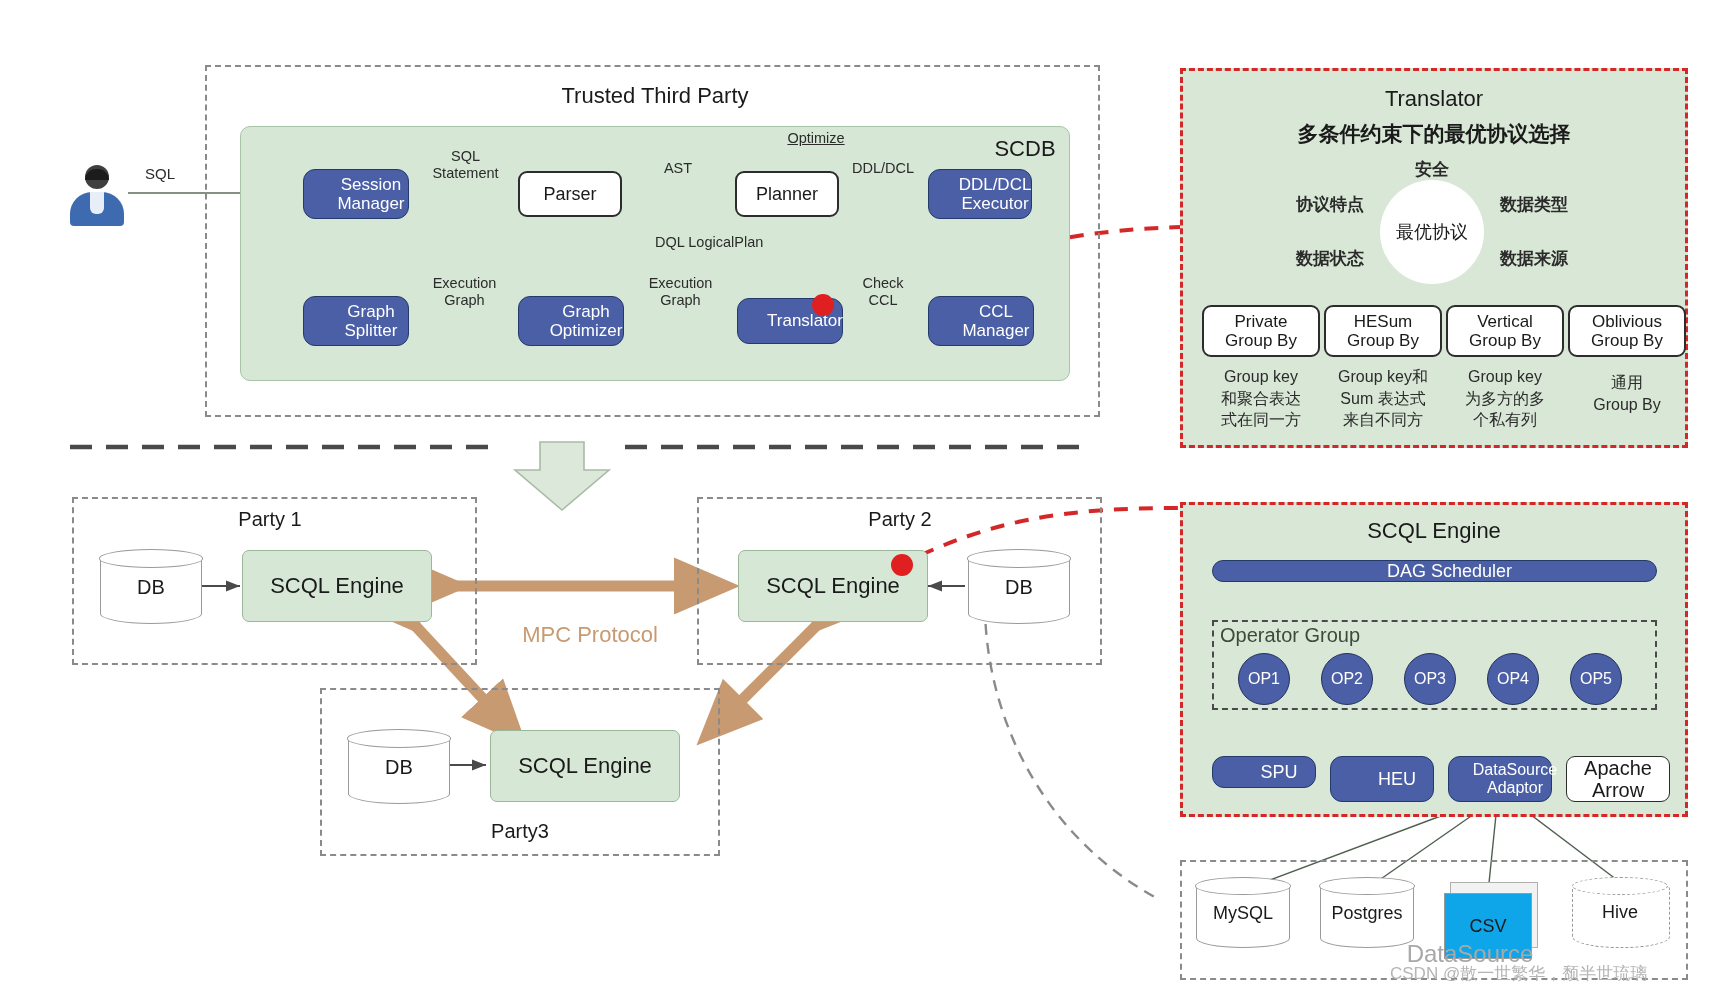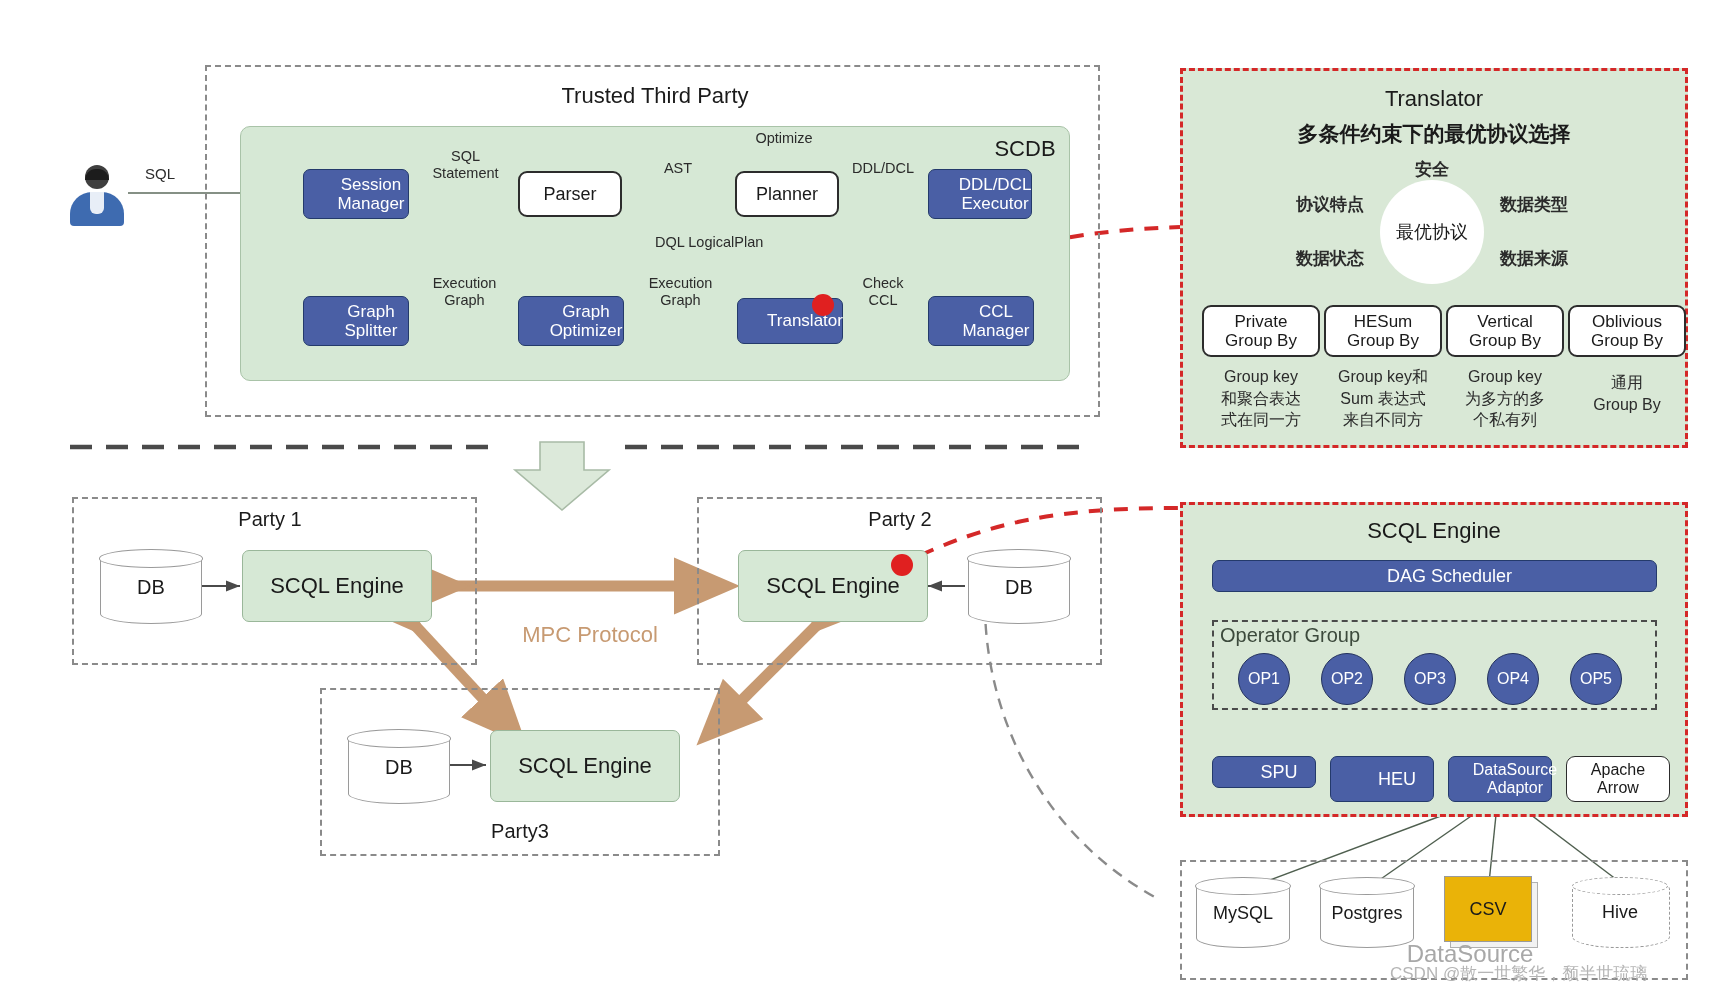--- a/index.html
+++ b/index.html
@@ -13,21 +13,21 @@
     height: 999px;
     background: #ffffff;
     overflow: hidden;
   }
   .abs { position: absolute; box-sizing: border-box; }
 
   
   .blue-box {
     background: #4a5fa5;
     border: 1.5px solid #243a6b;
-    border-radius: 7px;
+    border-radius: 12px;
     color: #ffffff;
     display: flex; align-items: center; justify-content: center;
     text-align: center;
     line-height: 1.12;
     font-size: 17px;
     padding-left: 30px;
   }
   .white-box {
     background: #ffffff;
     border: 2px solid #2c2c2c;
@@ -221,21 +221,21 @@
 
   <div class="abs label" style="left:413px; top:148px; width:105px;">SQL
 Statement</div>
 
   <div class="abs white-box" style="left:518px; top:171px; width:104px; height:46px;">Parser</div>
 
   <div class="abs label" style="left:628px; top:160px; width:100px;">AST</div>
 
   <div class="abs white-box" style="left:735px; top:171px; width:104px; height:46px;">Planner</div>
 
-  <div class="abs label" style="left:736px; top:130px; width:96px;">Optimize</div>
+  <div class="abs label" style="left:768px; top:130px; width:96px;text-decoration:underline;">Optimize</div>
 
   <div class="abs label" style="left:838px; top:160px; width:90px;">DDL/DCL</div>
 
   <div class="abs blue-box" style="left:928px; top:169px; width:104px; height:50px; white-space:pre-line;">DDL/DCL
 Executor</div>
 
   <div class="abs label" style="left:655px; top:234px; width:180px; text-align:left;">DQL LogicalPlan</div>
 
   <div class="abs blue-box" style="left:303px; top:296px; width:106px; height:50px; white-space:pre-line;">Graph
 Splitter</div>
@@ -317,50 +317,50 @@
   <div class="abs title-md" style="left:410px; top:820px; width:220px;">Party3</div>
   <div class="cyl" style="left:348px; top:730px; width:100px; height:72px; font-size:20px;">
     <span>DB</span>
   </div>
   <div class="abs green-box" style="left:490px; top:730px; width:190px; height:72px;">SCQL Engine</div>
 
   <div class="abs dashed-red" style="left:1180px; top:502px; width:508px; height:315px;"></div>
 
   <div class="abs title-lg" style="left:1180px; top:518px; width:508px;">SCQL Engine</div>
 
-  <div class="abs blue-box" style="left:1212px; top:560px; width:445px; height:32px; font-size:18px;">DAG Scheduler</div>
+  <div class="abs blue-box" style="left:1212px; top:560px; width:445px; height:22px; font-size:18px;">DAG Scheduler</div>
 
   <div class="abs dashed-dark" style="left:1212px; top:620px; width:445px; height:90px;"></div>
   <div class="abs" style="left:1220px; top:624px; width:200px; font-size:20px; color:#3c4a3c;">Operator Group</div>
 
   <div class="abs op-circle" style="left:1238px; top:653px; width:52px; height:52px;">OP1</div>
   <div class="abs op-circle" style="left:1321px; top:653px; width:52px; height:52px;">OP2</div>
   <div class="abs op-circle" style="left:1404px; top:653px; width:52px; height:52px;">OP3</div>
   <div class="abs op-circle" style="left:1487px; top:653px; width:52px; height:52px;">OP4</div>
   <div class="abs op-circle" style="left:1570px; top:653px; width:52px; height:52px;">OP5</div>
 
   <div class="abs blue-box" style="left:1212px; top:756px; width:104px; height:32px; font-size:18px;">SPU</div>
   <div class="abs blue-box" style="left:1330px; top:756px; width:104px; height:46px; font-size:18px;">HEU</div>
   <div class="abs blue-box" style="left:1448px; top:756px; width:104px; height:46px; white-space:pre-line; font-size:16px;">DataSource
 Adaptor</div>
-  <div class="abs white-box" style="left:1566px; top:756px; width:104px; height:46px; white-space:pre-line; font-size:16px; border-width:1.6px;">Apache
+  <div class="abs white-box" style="left:1566px; top:756px; width:104px; height:46px; white-space:pre-line; font-size:20px; border-width:1.6px;">Apache
 Arrow</div>
 
   <div class="abs dashed-gray" style="left:1180px; top:860px; width:508px; height:120px;"></div>
 
   <div class="cyl" style="left:1196px; top:878px; width:92px; height:68px; font-size:18px;">
     <span>MySQL</span>
   </div>
   <div class="cyl" style="left:1320px; top:878px; width:92px; height:68px; font-size:18px;">
     <span>Postgres</span>
   </div>
 
   <div class="abs" style="left:1444px; top:876px; width:92px; height:70px;">
     <div style="position:absolute;left:6px;top:6px;width:86px;height:64px;border:1.6px solid #b0b0b0;background:#f2f2f2;"></div>
-    <div style="position:absolute;left:0;top:0;width:86px;height:64px;border:1.6px solid #9a9a9a;background:#eab308;
+    <div style="position:absolute;left:0;top:17px;width:86px;height:64px;border:1.6px solid #9a9a9a;background:#0ea5e9;
                 display:flex;align-items:center;justify-content:center;font-size:18px;color:#1a1a1a;">
       <span>CSV</span>
     </div>
   </div>
 
   <div class="abs" style="left:1572px; top:878px; width:96px; height:68px;">
     <div style="position:absolute;left:0;top:0;width:96px;height:68px;border:1.6px dashed #9a9a9a;
                 border-radius:50% / 16%; background:#ffffff;"></div>
     <div style="position:absolute;left:0;top:-1px;width:96px;height:18px;border:1.6px dashed #9a9a9a;
                 border-radius:50%; background:#ffffff; box-sizing:border-box;"></div>

